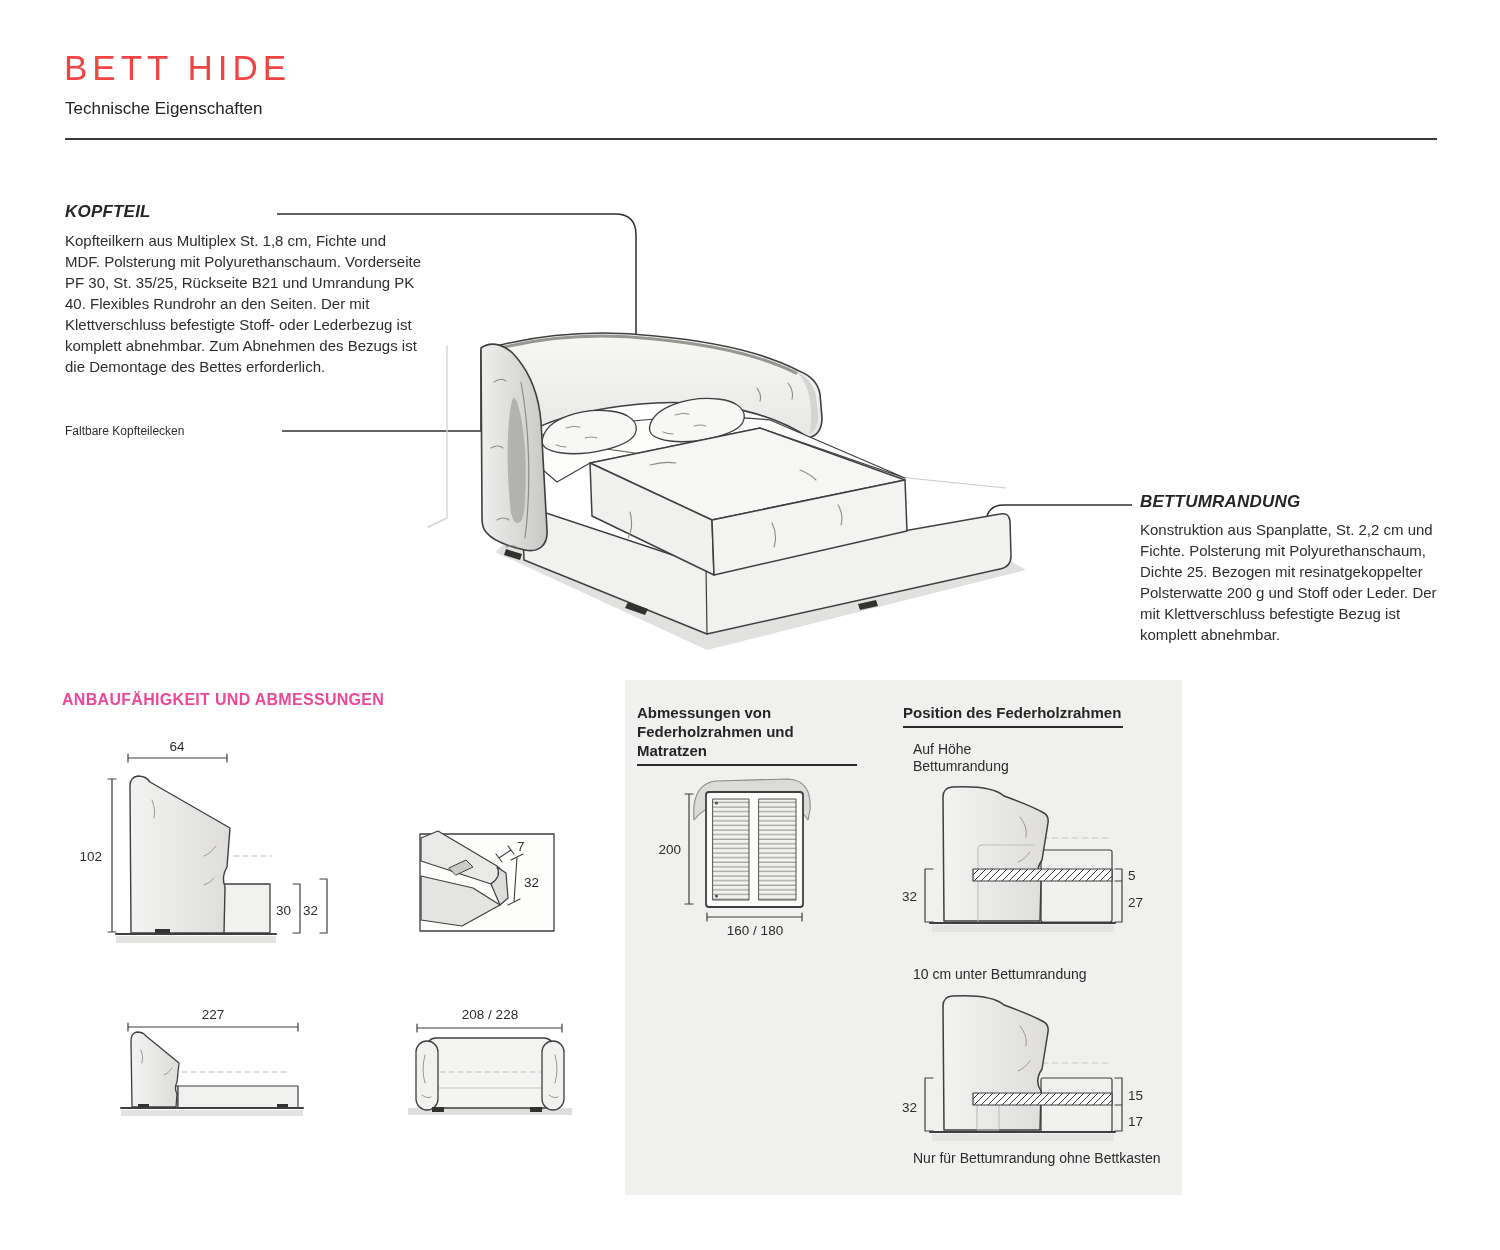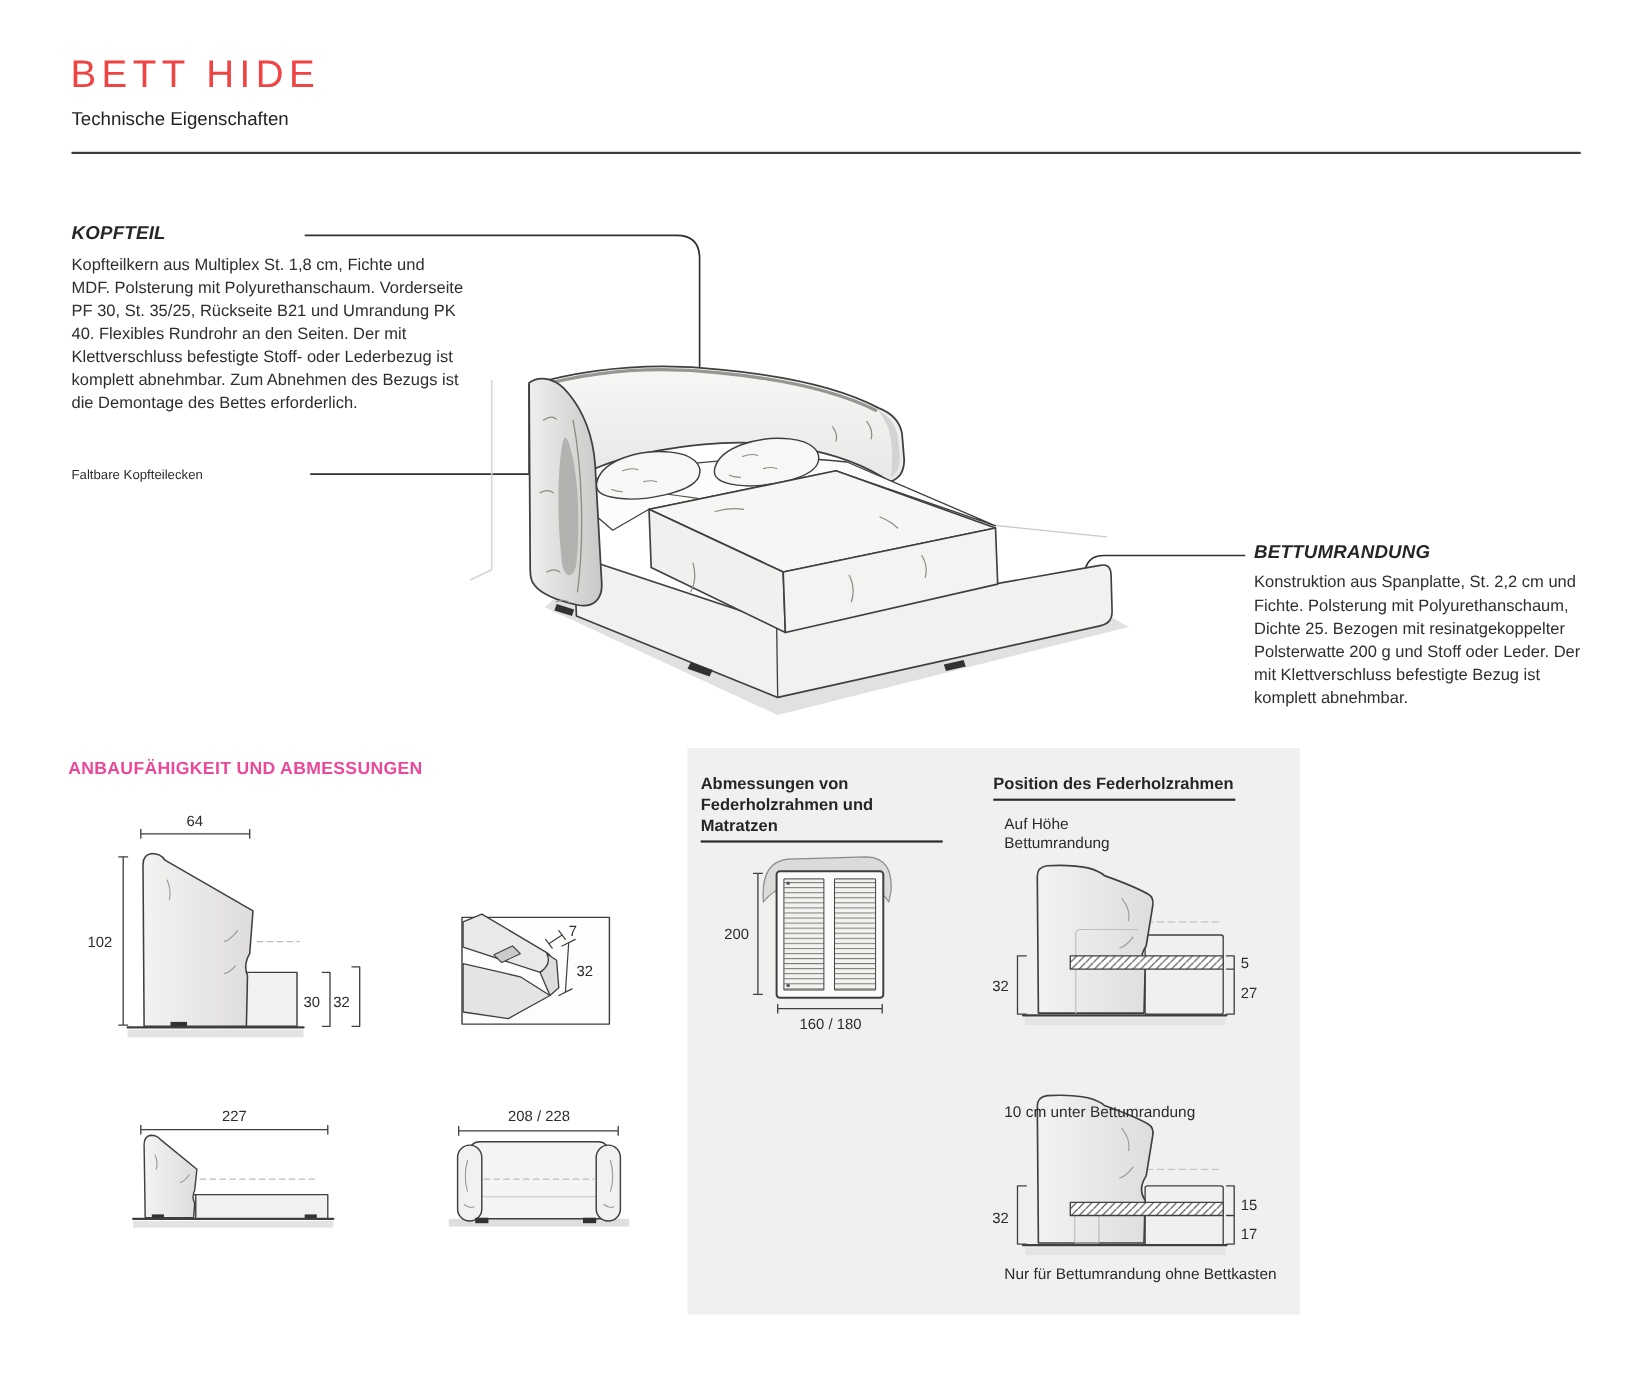--- a/index.html
+++ b/index.html
@@ -19,21 +19,21 @@
   .bett-h{left:1140px;top:492px;}
   .bett-body{left:1140px;top:519px;width:318px;}
   .anbau-h{left:62px;top:691px;font-size:16px;font-weight:bold;color:#ec4899;letter-spacing:.3px;}
   .panel{left:625px;top:680px;width:557px;height:515px;background:#f0f0ee;}
   .panel-h{font-size:15px;font-weight:bold;color:#262626;line-height:19px;
            border-bottom:2px solid #2b2b2b;padding-bottom:4px;}
   .ph-left{left:637px;top:684px;width:220px;margin-top:19px;}
   .ph-right{left:903px;top:703px;width:220px;}
   .small-label{font-size:14px;line-height:17px;color:#2b2b2b;}
   .pos1-label{left:913px;top:741px;}
-  .pos2-label{left:913px;top:966px;margin-top:36px;}
+  .pos2-label{left:913px;top:966px;}
   .footnote{left:913px;top:1150px;text-align:center;}
   svg#gfx{position:absolute;left:0;top:0;z-index:1;pointer-events:none;}
   .txt{z-index:2;}
   svg text.dim{font-family:"Liberation Sans",sans-serif;font-size:13.5px;fill:#2c2c2c;}
 </style>
 </head>
 <body>
 
 <div class="abs panel"></div>
 

